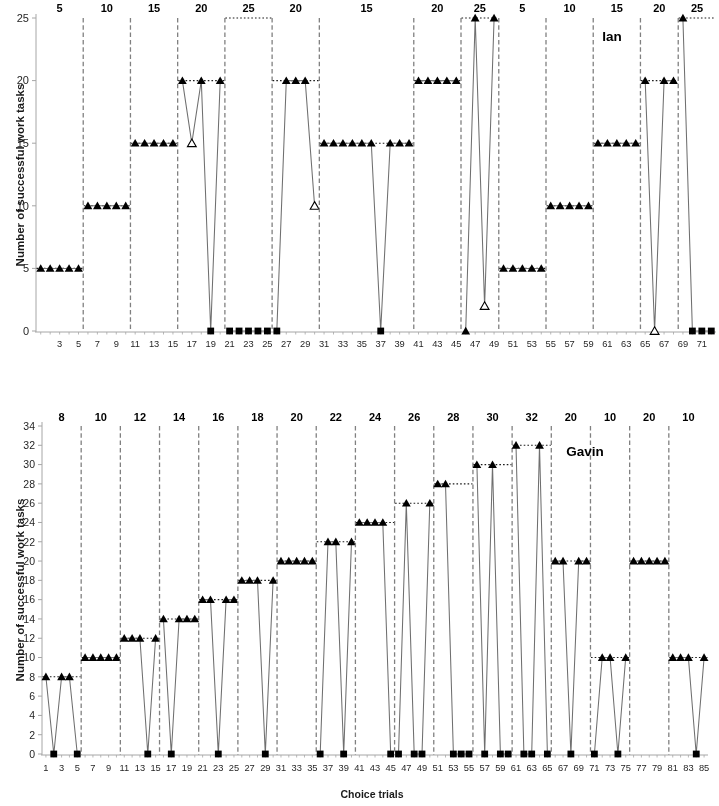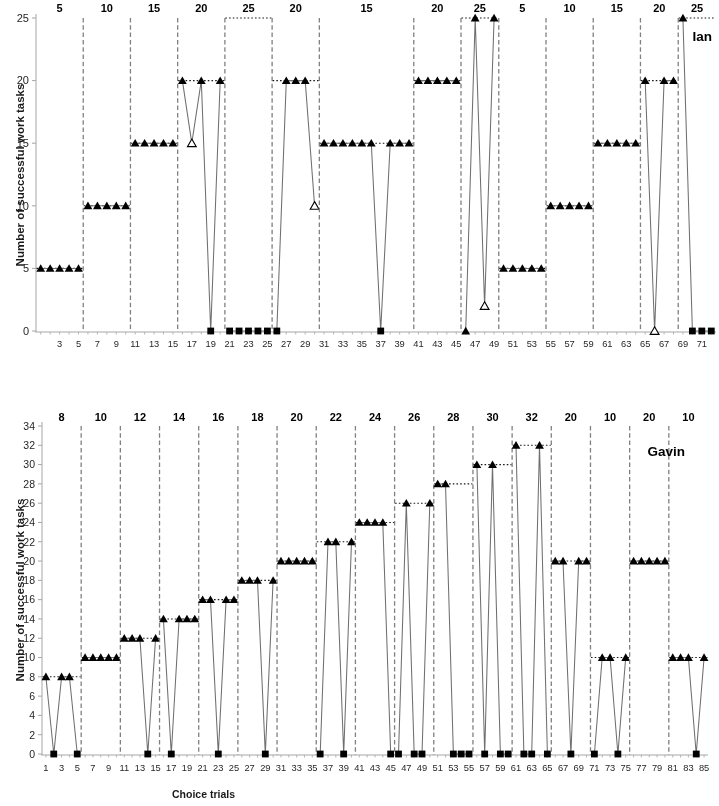--- a/index.html
+++ b/index.html
@@ -5,24 +5,24 @@
   html,body{margin:0;padding:0;background:#ffffff;}
   .figure{
     position:relative;width:719px;height:806px;background:#ffffff;overflow:hidden;
     font-family:"Liberation Sans", sans-serif;
   }
   .y-axis-title{
     position:absolute;width:330px;height:16px;line-height:16px;text-align:center;
     font-size:11.5px;font-weight:bold;color:#1a1a1a;transform:rotate(-90deg);
   }
   .x-axis-title{
-    position:absolute;width:400px;font-size:10.5px;font-weight:bold;color:#1a1a1a;
+    position:absolute;width:400px;text-align:center;font-size:10.5px;font-weight:bold;color:#1a1a1a;
   }
   .panel-name{
-    position:absolute;width:200px;text-align:right;font-size:13.5px;font-weight:bold;color:#000;
+    position:absolute;width:200px;text-align:center;font-size:13.5px;font-weight:bold;color:#000;
   }
   svg text{font-family:"Liberation Sans", sans-serif;}
 </style>
 </head>
 <body>
 
 <div class="figure">
   <svg id="chart-svg" width="719" height="806" viewBox="0 0 719 806">
       <g>
         <line x1="36" y1="14" x2="36" y2="332" stroke="#a6a6a6" stroke-width="1"></line>

